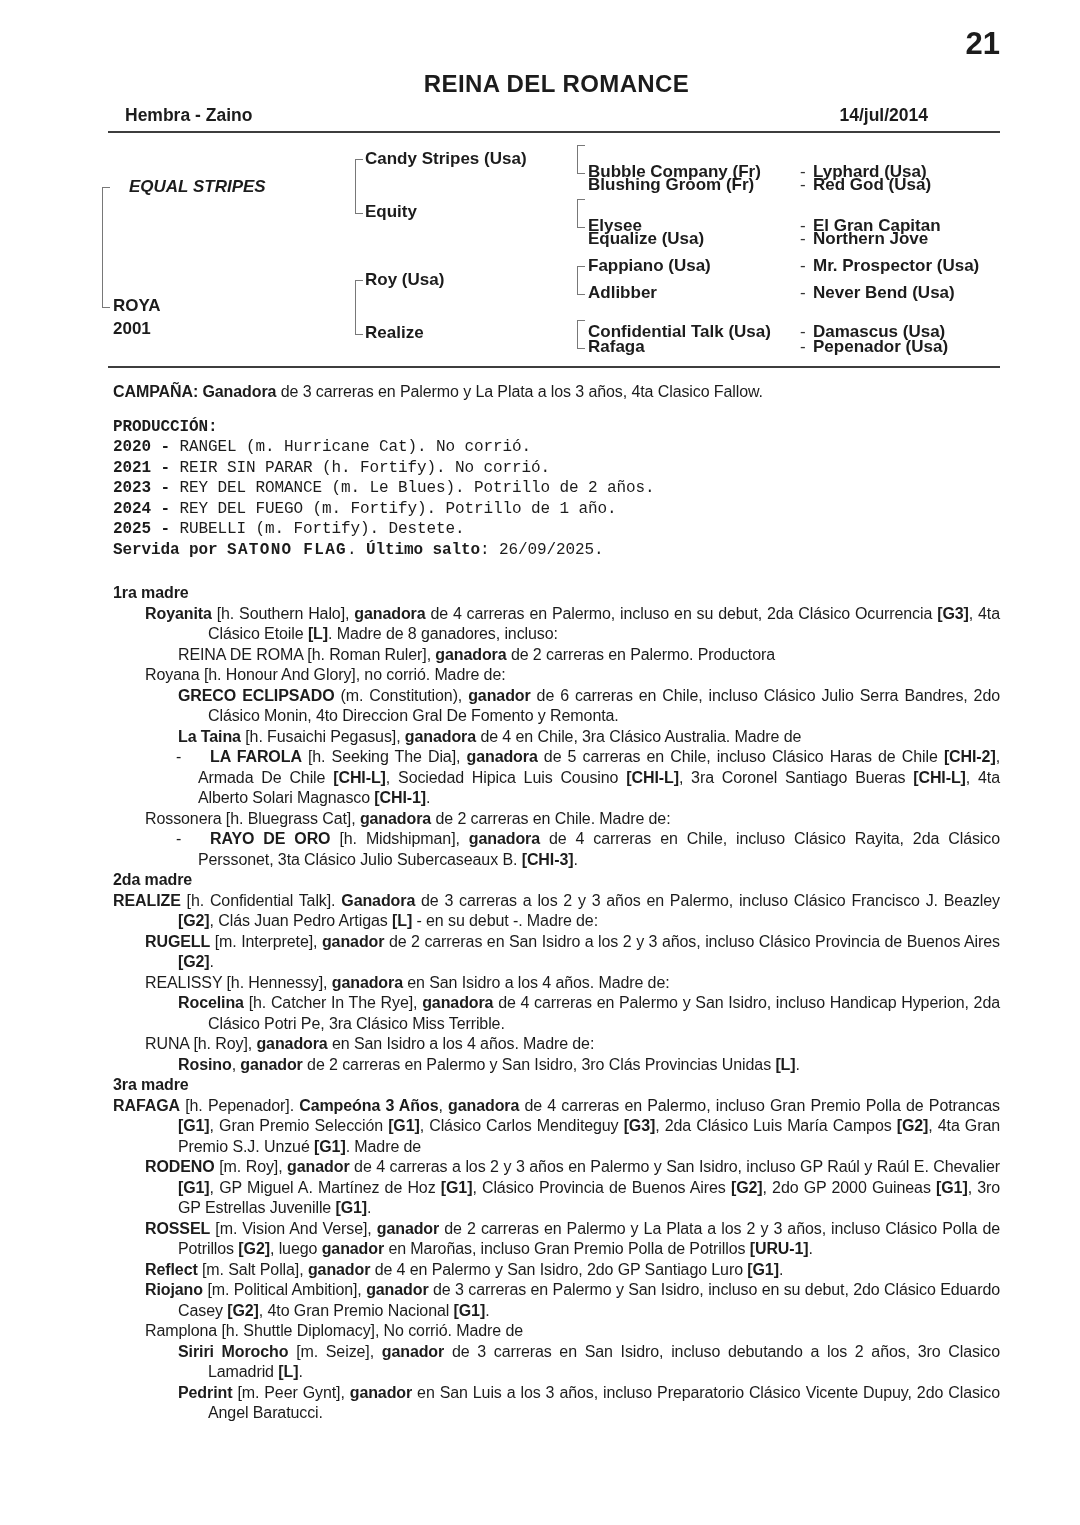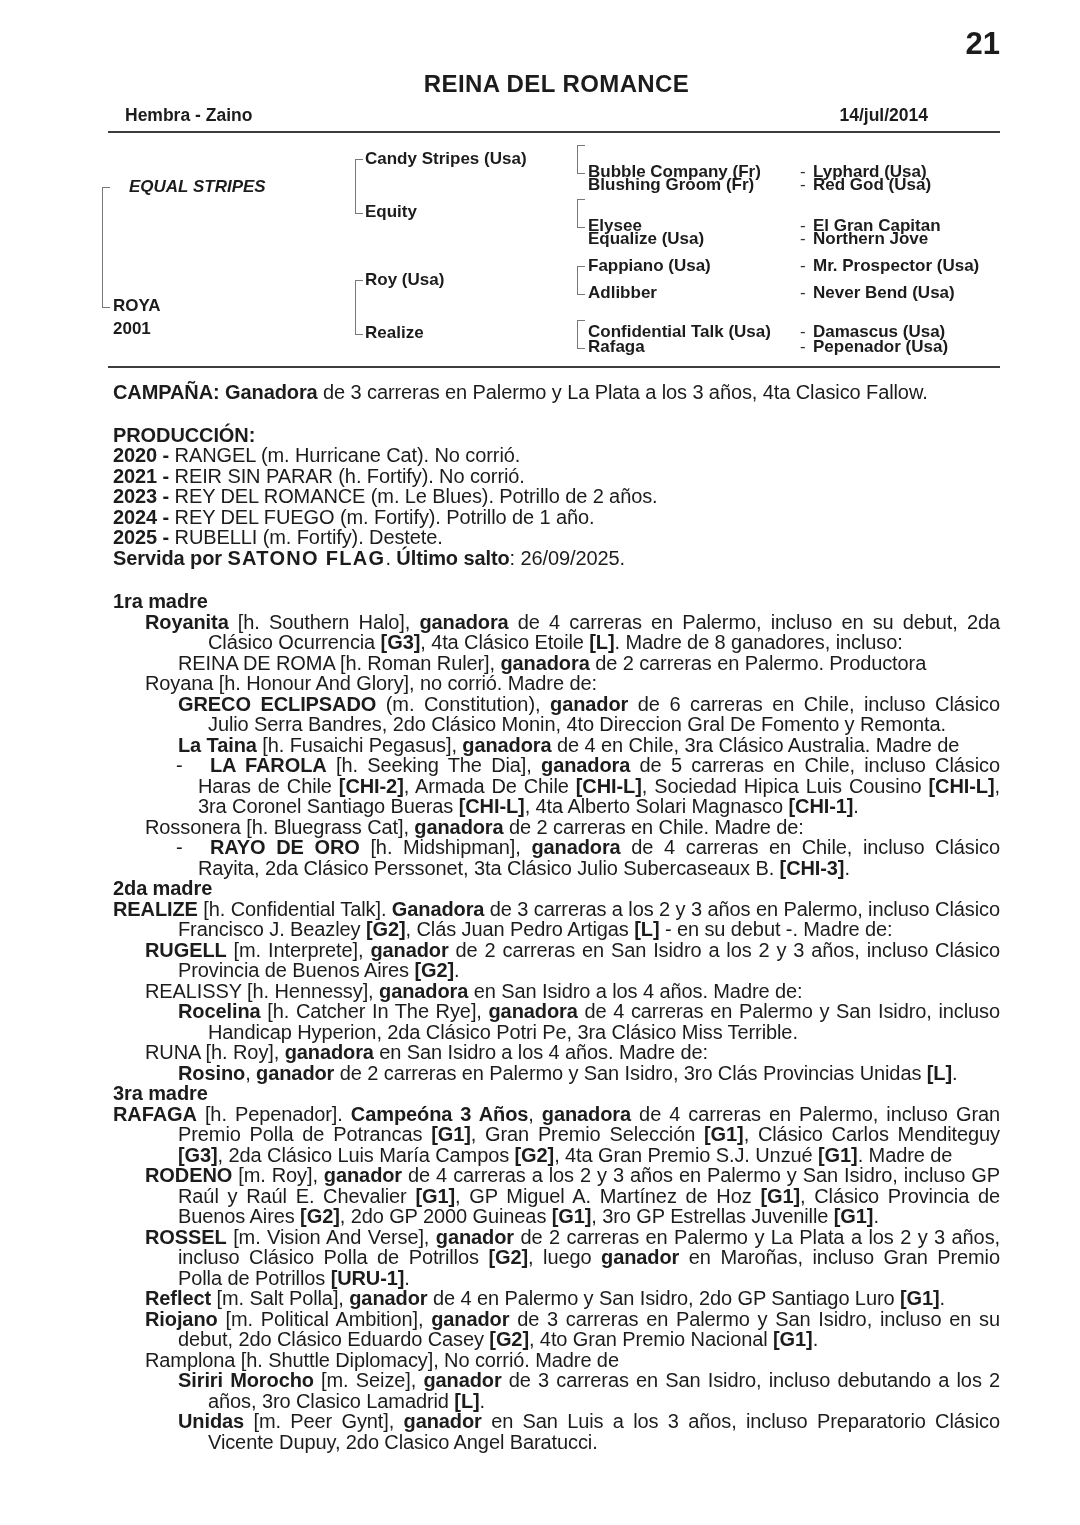--- a/index.html
+++ b/index.html
@@ -38,25 +38,25 @@
   .bracket { position:absolute; width:7px; border:1.6px solid #787878; border-right:none; }
   .br-main { left:-11px; top:54px;  height:119px; }
   .br-2a   { left:242px; top:26px;  height:53px; }
   .br-2b   { left:242px; top:147px; height:53px; }
   .br-3a   { left:464px; top:12px;  height:27px; }
   .br-3b   { left:464px; top:66px;  height:27px; }
   .br-3c   { left:464px; top:133px; height:27px; }
   .br-3d   { left:464px; top:187px; height:27px; }
 
   
-  .para { margin:0; font-size:20px; line-height:20.5px; letter-spacing:-0.1px; }
+  .para { margin:0; font-size:16px; line-height:20.5px; letter-spacing:-0.1px; }
   .b { font-weight:bold; }
   .wide { letter-spacing:1.3px; }
   .campana { margin-top:14px; }
-  .produccion { margin-top:22px; }
+  .produccion { margin-top:14px;font-family:Liberation Mono, monospace; }
   .madres { margin-top:23px; }
   .madres .para { text-align:justify; }
   .madres .h { text-align:left; font-weight:bold; }
   .p0 { }
   .m   { padding-left:65px; text-indent:-65px; }
   .s1  { padding-left:65px; text-indent:-33px; }
   .s1w { padding-left:95px; text-indent:-63px; }
   .s2  { padding-left:95px; text-indent:-30px; }
   .dash{ padding-left:85px; text-indent:-22px; }
   .dashmark { display:inline-block; width:34px; text-indent:0; }
@@ -173,16 +173,16 @@
       <p class="para s1"><span class="">RUNA [h. Roy], </span><span class="b">ganadora</span><span class=""> en San Isidro a los 4 años. Madre de:</span></p>
       <p class="para s2"><span class="b">Rosino</span><span class="">, </span><span class="b">ganador</span><span class=""> de 2 carreras en Palermo y San Isidro, 3ro Clás Provincias Unidas </span><span class="b">[L]</span><span class="">.</span></p>
       <p class="para h"><span class="b">3ra madre</span></p>
       <p class="para m"><span class="b">RAFAGA</span><span class=""> [h. Pepenador]. </span><span class="b">Campeóna 3 Años</span><span class="">, </span><span class="b">ganadora</span><span class=""> de 4 carreras en Palermo, incluso Gran Premio Polla de Potrancas </span><span class="b">[G1]</span><span class="">, Gran Premio Selección </span><span class="b">[G1]</span><span class="">, Clásico Carlos Menditeguy </span><span class="b">[G3]</span><span class="">, 2da Clásico Luis María Campos </span><span class="b">[G2]</span><span class="">, 4ta Gran Premio S.J. Unzué </span><span class="b">[G1]</span><span class="">. Madre de</span></p>
       <p class="para s1"><span class="b">RODENO</span><span class=""> [m. Roy], </span><span class="b">ganador</span><span class=""> de 4 carreras a los 2 y 3 años en Palermo y San Isidro, incluso GP Raúl y Raúl E. Chevalier </span><span class="b">[G1]</span><span class="">, GP Miguel A. Martínez de Hoz </span><span class="b">[G1]</span><span class="">, Clásico Provincia de Buenos Aires </span><span class="b">[G2]</span><span class="">, 2do GP 2000 Guineas </span><span class="b">[G1]</span><span class="">, 3ro GP Estrellas Juvenille </span><span class="b">[G1]</span><span class="">.</span></p>
       <p class="para s1"><span class="b">ROSSEL</span><span class=""> [m. Vision And Verse], </span><span class="b">ganador</span><span class=""> de 2 carreras en Palermo y La Plata a los 2 y 3 años, incluso Clásico Polla de Potrillos </span><span class="b">[G2]</span><span class="">, luego </span><span class="b">ganador</span><span class=""> en Maroñas, incluso Gran Premio Polla de Potrillos </span><span class="b">[URU-1]</span><span class="">.</span></p>
       <p class="para s1"><span class="b">Reflect</span><span class=""> [m. Salt Polla], </span><span class="b">ganador</span><span class=""> de 4 en Palermo y San Isidro, 2do GP Santiago Luro </span><span class="b">[G1]</span><span class="">.</span></p>
       <p class="para s1"><span class="b">Riojano</span><span class=""> [m. Political Ambition], </span><span class="b">ganador</span><span class=""> de 3 carreras en Palermo y San Isidro, incluso en su debut, 2do Clásico Eduardo Casey </span><span class="b">[G2]</span><span class="">, 4to Gran Premio Nacional </span><span class="b">[G1]</span><span class="">.</span></p>
       <p class="para s1"><span class="">Ramplona [h. Shuttle Diplomacy], No corrió. Madre de</span></p>
       <p class="para s2"><span class="b">Siriri Morocho</span><span class=""> [m. Seize], </span><span class="b">ganador</span><span class=""> de 3 carreras en San Isidro, incluso debutando a los 2 años, 3ro Clasico Lamadrid </span><span class="b">[L]</span><span class="">.</span></p>
-      <p class="para s2"><span class="b">Unidas</span><span class=""> [m. Peer Gynt], </span><span class="b">ganador</span><span class=""> en San Luis a los 3 años, incluso Preparatorio Clásico Vicente Dupuy, 2do Clasico Angel Baratucci.</span></p>
+      <p class="para s2"><span class="b">Pedrint</span><span class=""> [m. Peer Gynt], </span><span class="b">ganador</span><span class=""> en San Luis a los 3 años, incluso Preparatorio Clásico Vicente Dupuy, 2do Clasico Angel Baratucci.</span></p>
     </div>
 
 </div>
 
 </body></html>

